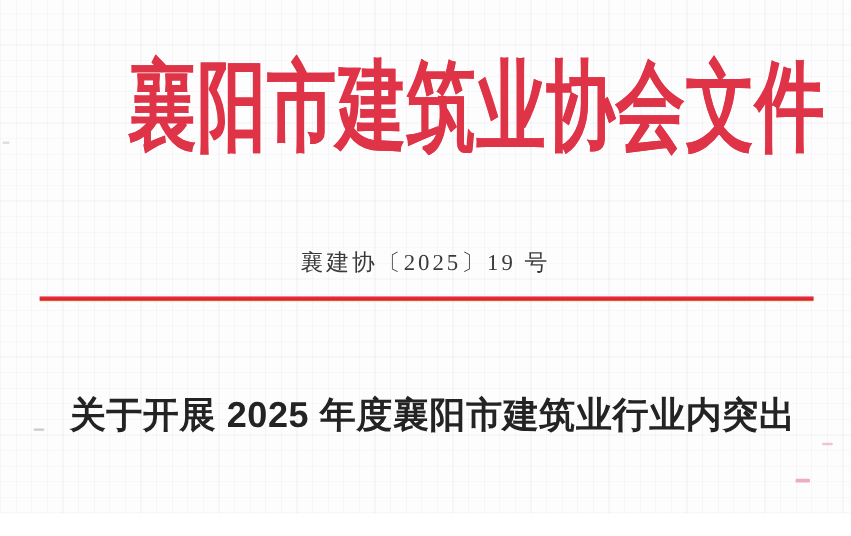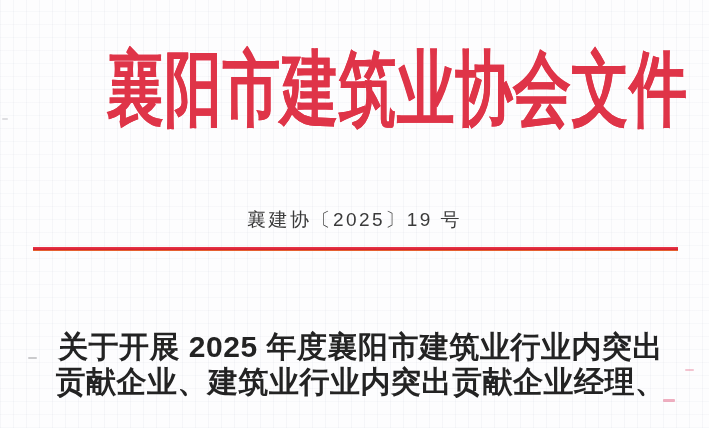--- a/index.html
+++ b/index.html
@@ -36,21 +36,21 @@
     transform-origin: 50% 50%;
     letter-spacing: 1px;
     text-shadow: 0.5px 0 0 #df3448;
   }
   .doc-number {
     position: absolute;
     top: 208px;
     left: 0;
     width: 100%;
     text-align: center;
-    font-family: Liberation Sans, sans-serif;
+    font-family: Liberation Serif, serif;
     font-size: 19px;
     line-height: 24px;
     color: #3a3a3a;
     letter-spacing: 2.5px;
     white-space: nowrap;
   }
   .red-divider {
     position: absolute;
     top: 247px;
     left: 33px;
@@ -92,21 +92,20 @@
 <div class="page">
 
   <div class="org-title">襄阳市建筑业协会文件</div>
 
   <div class="doc-number">襄建协〔2025〕19 号</div>
 
   <div class="red-divider"></div>
 
   <h1 class="doc-title">
     <span class="line">关于开展 2025 年度襄阳市建筑业行业内突出</span>
-    <span class="line">贡献企业、建筑业行业内突出贡献企业经理、</span>
   </h1>
 
   <div class="artifact pink-1"></div>
   <div class="artifact pink-2"></div>
   <div class="artifact gray-1"></div>
   <div class="artifact gray-2"></div>
 
 </div>
 
 </body></html>

